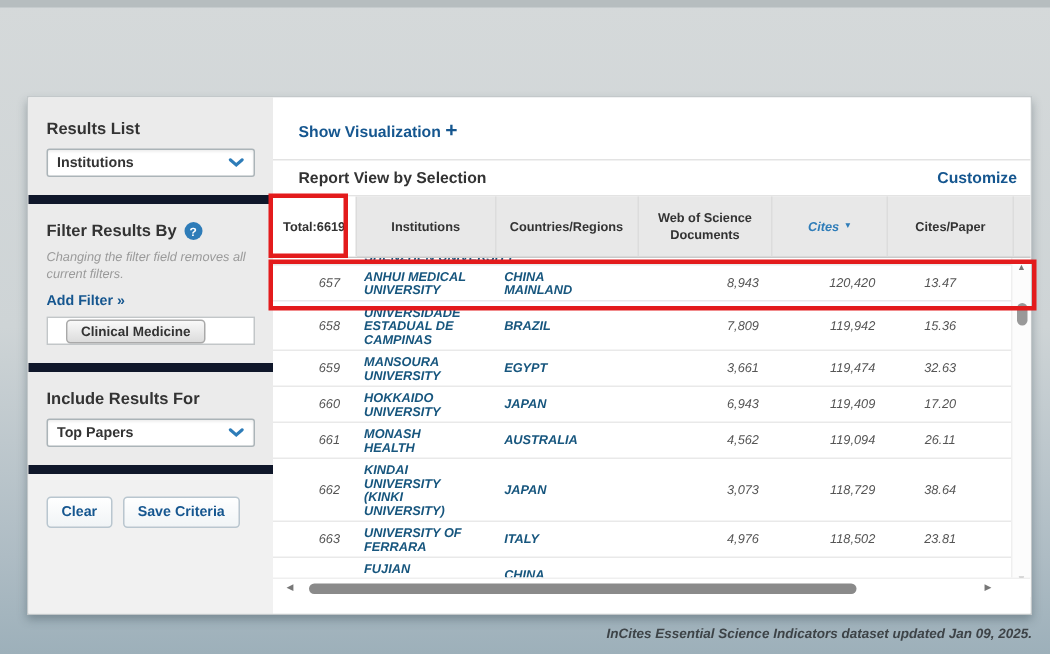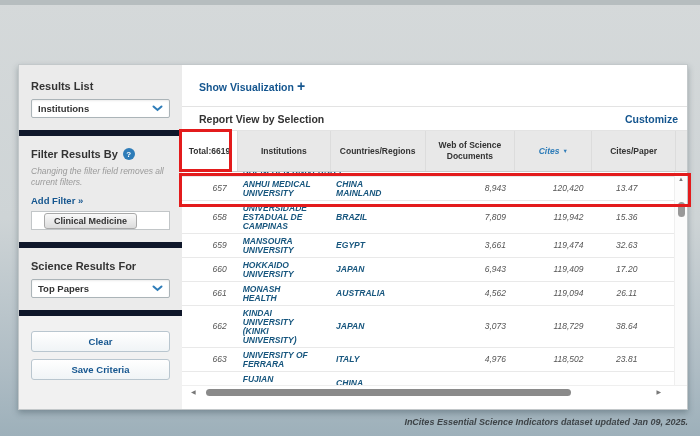--- a/index.html
+++ b/index.html
@@ -38,21 +38,21 @@
     font-size:9.5px;font-weight:bold;color:#333;box-shadow:inset 0 1px 2px rgba(0,0,0,.08);
     cursor:pointer;
   }
   .note{font-style:italic;color:#9a9a9a;font-size:8.5px;margin-top:6px;line-height:1.3;}
   .add-filter{color:var(--link-blue);font-weight:bold;font-size:9.5px;margin-top:7px;display:inline-block;cursor:pointer;}
   .filter-input{margin-top:3px;background:#fff;border:1px solid #c2c6c8;height:19px;display:flex;align-items:center;padding-left:12px;}
   .filter-tag{
     background:linear-gradient(#f9f9f9,#dcdcdc);border:1px solid #a9a9a9;border-radius:3px;
     font-size:9px;font-weight:bold;color:#333;padding:2px 9px;cursor:pointer;
   }
-  .side-buttons{padding:15px 12px;display:flex;gap:7px;background:#f1f1f1;flex-direction:column;}
+  .side-buttons{padding:15px 12px;display:flex;gap:7px;background:#f1f1f1;}
   .btn{
     background:linear-gradient(#ffffff,#f0f4f6);border:1px solid #b9c6cf;border-radius:3px;
     color:var(--link-blue);font-weight:bold;font-size:9.5px;padding:4px 9px;cursor:pointer;
     font-family:inherit;
   }
   
   .main{position:absolute;left:163px;top:0;right:0;bottom:0;background:#fff;}
   .bar{display:flex;justify-content:space-between;align-items:center;padding:0 9px 0 17px;border-bottom:1px solid #e3e3e3;}
   .bar1{height:42px;}
   .bar2{height:24px;}
@@ -123,21 +123,21 @@
         <span class="help-icon">?</span>
       </div>
       <div class="note">Changing the filter field removes all current filters.</div>
       <span class="add-filter">Add Filter »</span>
       <div class="filter-input">
         <span class="filter-tag">Clinical Medicine</span>
       </div>
     </div>
 
     <div class="side-sec">
-      <div class="side-label">Science Results For</div>
+      <div class="side-label">Include Results For</div>
       <div class="dropdown">
         <span>Top Papers</span>
         <svg class="chev" width="11" height="7" viewBox="0 0 11 7">
             <path d="M1.5 1.5 L5.5 5 L9.5 1.5" stroke="#2e7cb8" stroke-width="2" fill="none" stroke-linecap="round"></path>
           </svg>
       </div>
     </div>
 
     <div class="side-buttons">
       <button class="btn">Clear</button>

